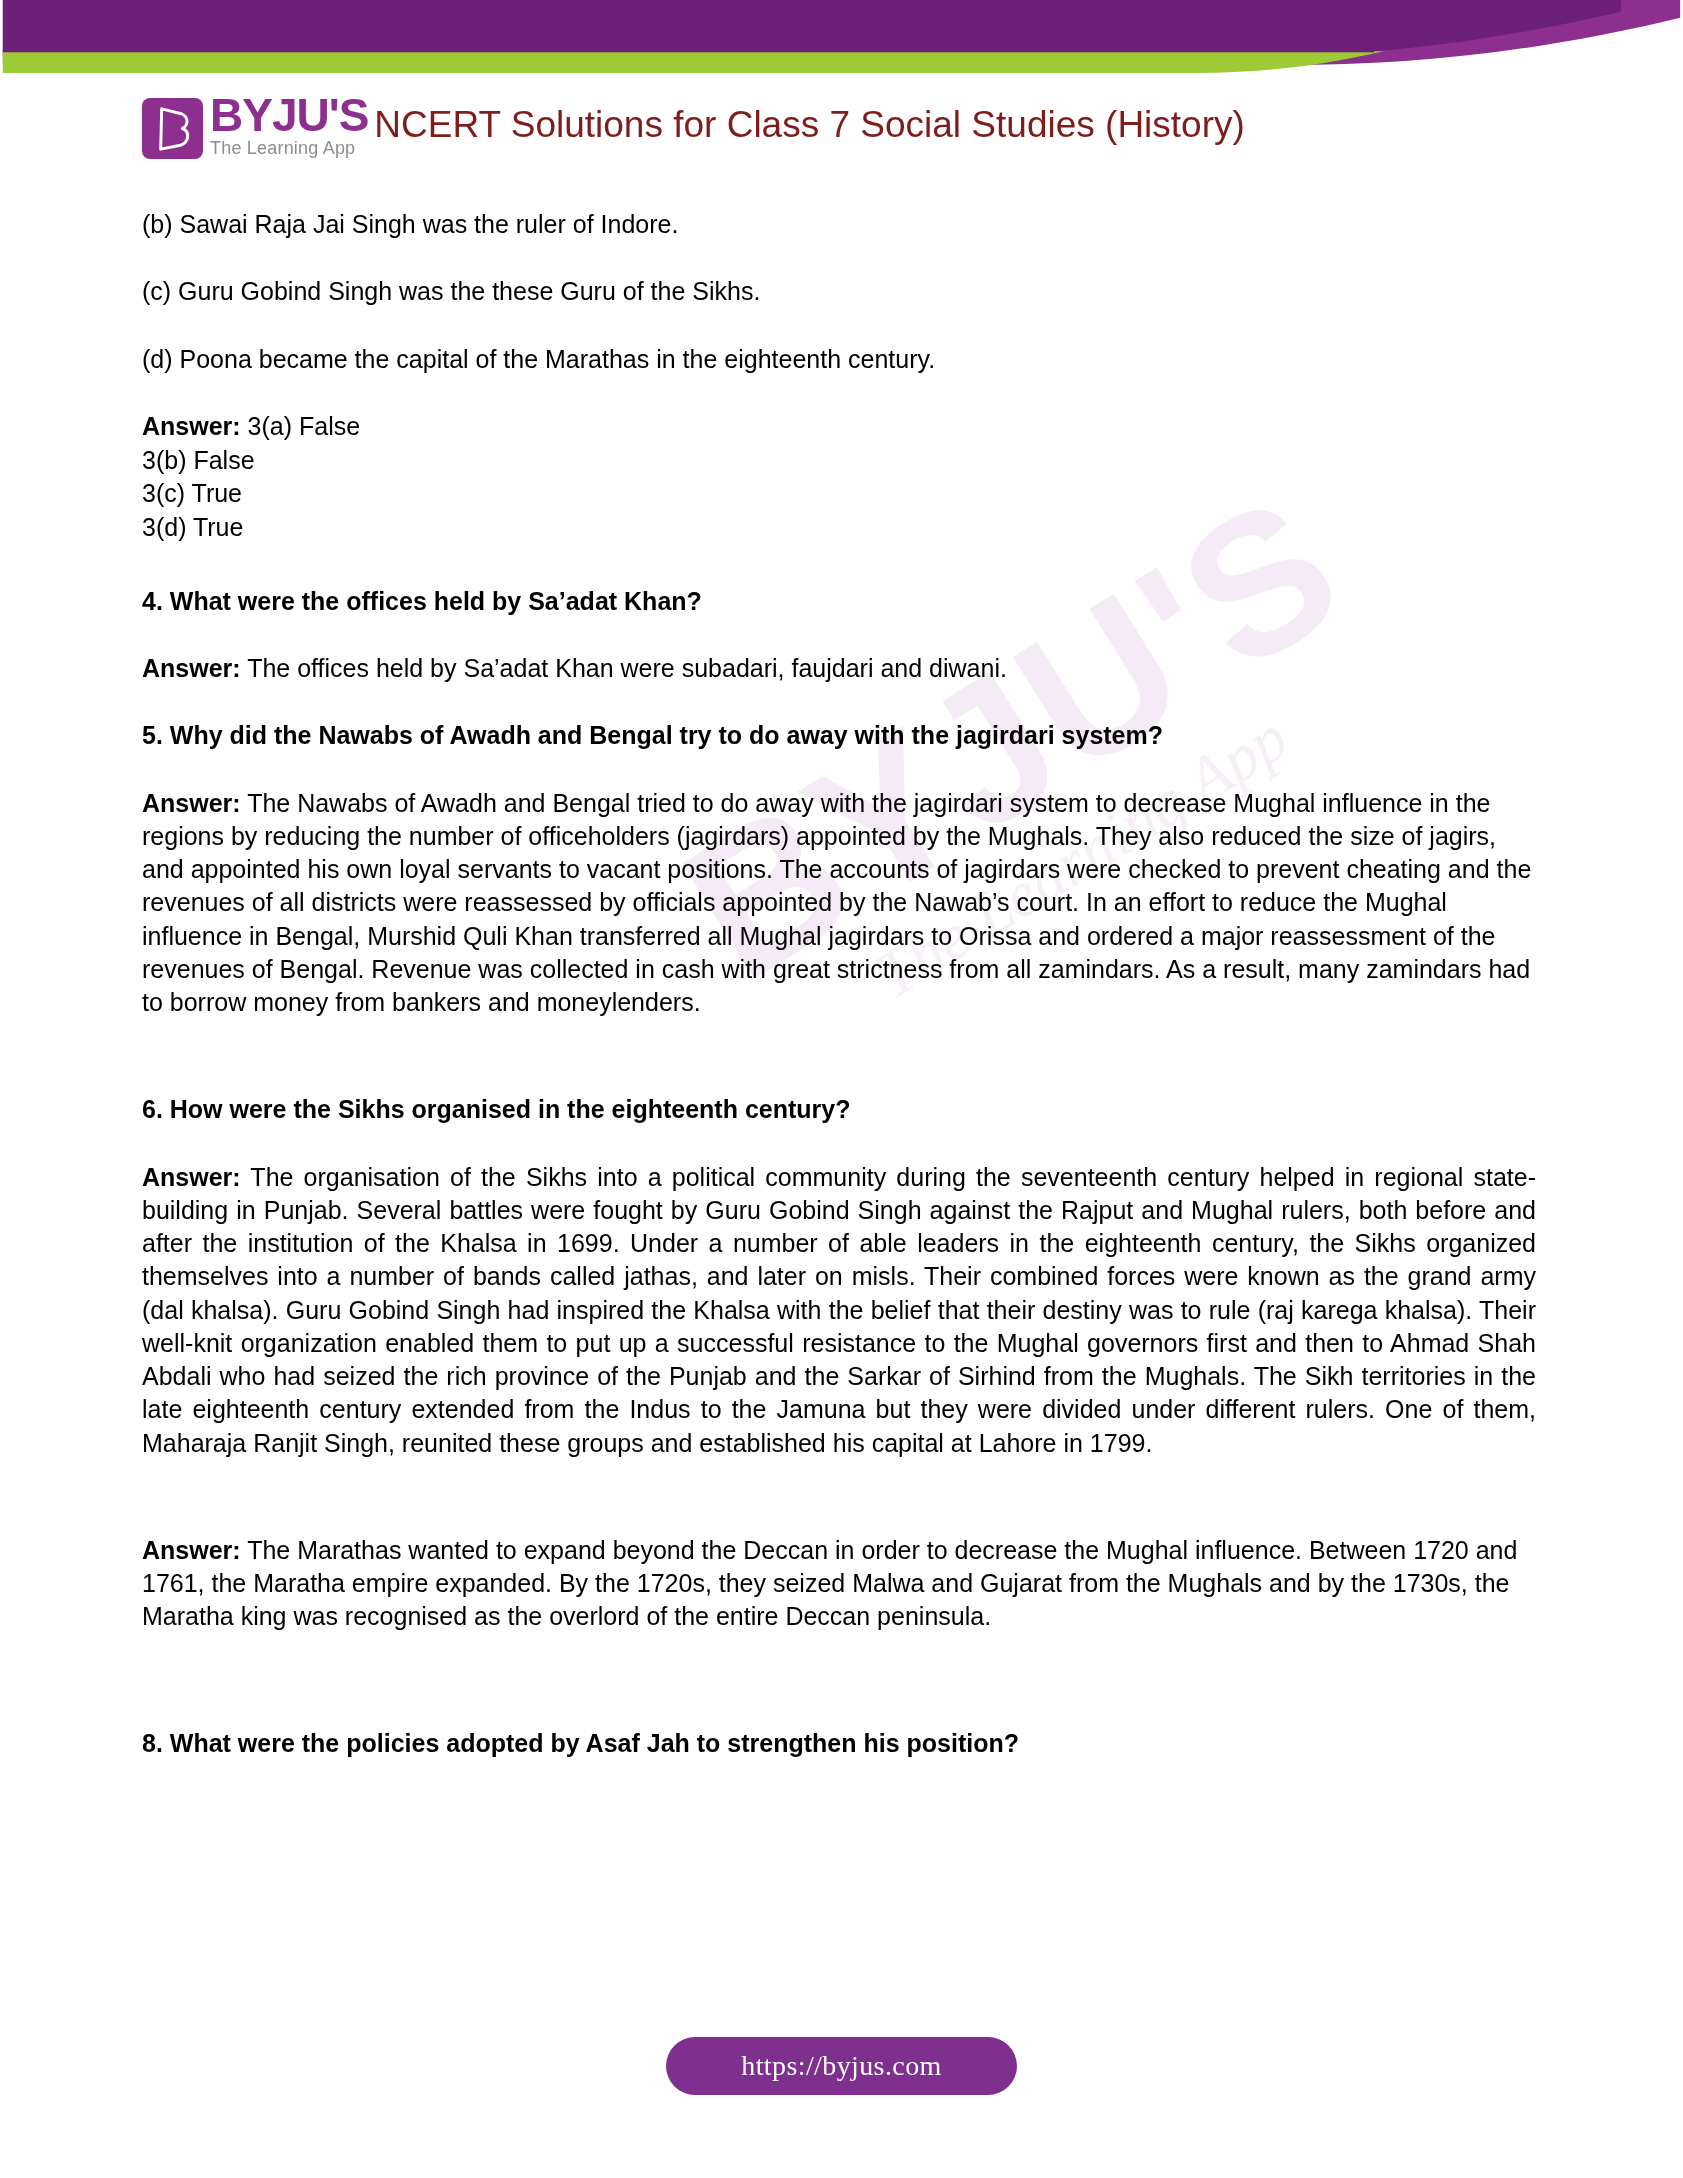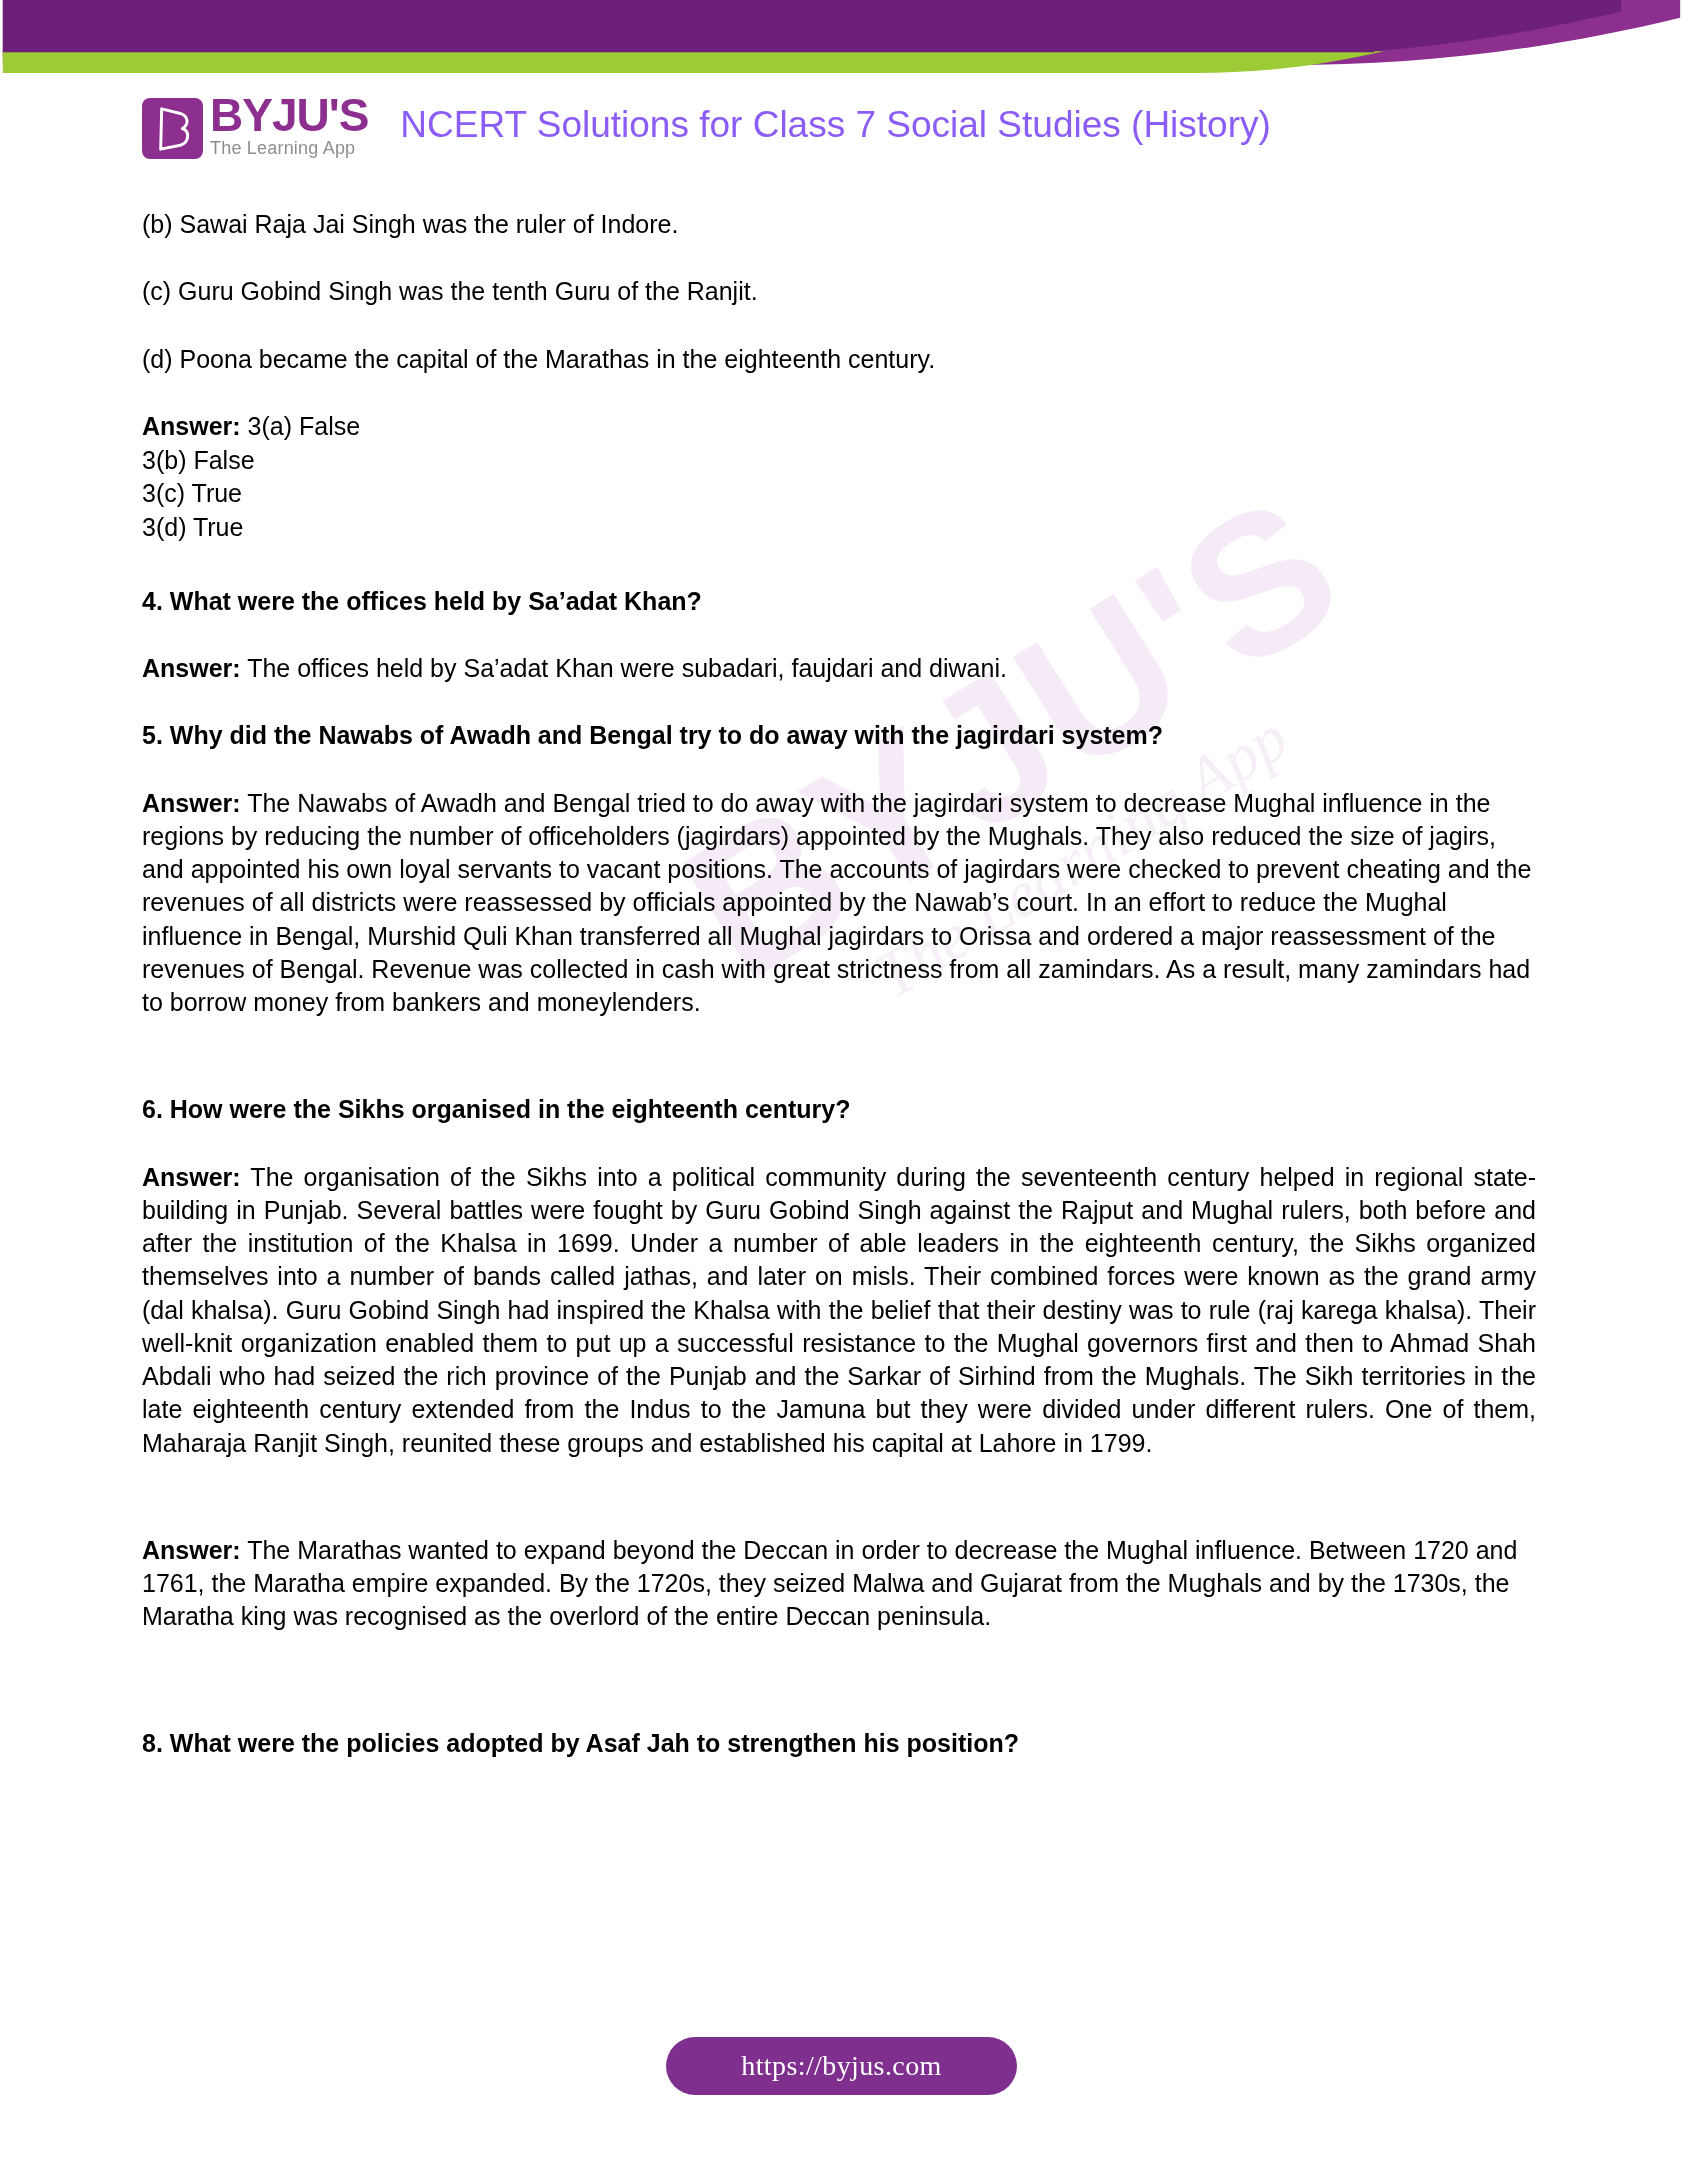--- a/index.html
+++ b/index.html
@@ -99,23 +99,23 @@
   }
   .logo-tag {
     font-size: 18px;
     color: #8e8e8e;
     letter-spacing: 0.2px;
     line-height: 1.1;
     margin-top: 2px;
     font-family: "Liberation Sans", sans-serif;
   }
   .doc-title {
-    margin-left: 32px;
+    margin-left: 6px;
     font-size: 37px;
-    color: #8b5cf6;
+    color: #7f1d1d;
     white-space: nowrap;
     font-family: "Liberation Sans", sans-serif;
   }
 
   
   .content {
     position: absolute;
     top: 208px;
     left: 142px;
     width: 1398px;
@@ -194,21 +194,21 @@
         <div class="logo-byjus">BYJU'S</div>
         <div class="logo-tag">The Learning App</div>
       </div>
     </div>
     <div class="doc-title">NCERT Solutions for Class 7 Social Studies (History)</div>
   </div>
 
   <div class="content">
 
     <p class="para">(b) Sawai Raja Jai Singh was the ruler of Indore.</p>
-    <p class="para">(c) Guru Gobind Singh was the tenth Guru of the Ranjit.</p>
+    <p class="para">(c) Guru Gobind Singh was the these Guru of the Sikhs.</p>
     <p class="para">(d) Poona became the capital of the Marathas in the eighteenth century.</p>
 
     <div class="ans-list">
       <div>
         <span class="lbl">Answer:</span>
         <span>3(a) False</span>
       </div>
       <div>3(b) False</div>
       <div>3(c) True</div>
       <div>3(d) True</div>

